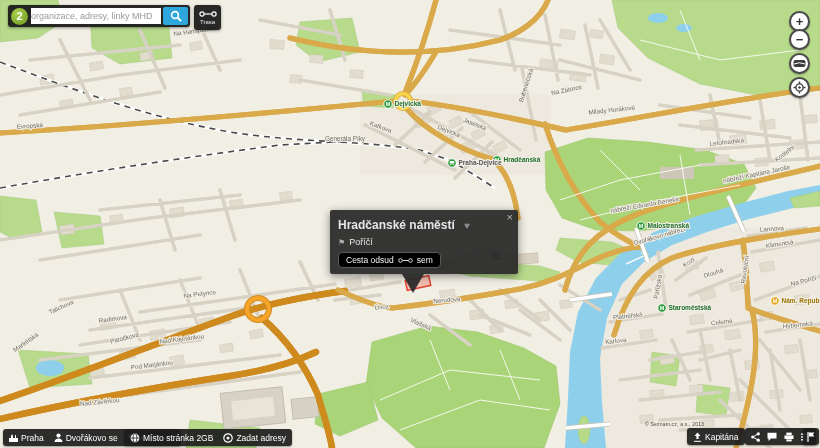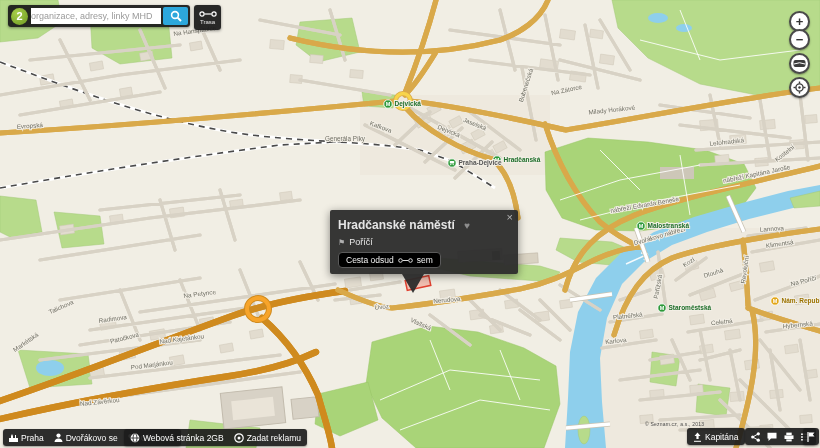--- a/index.html
+++ b/index.html
@@ -411,28 +411,28 @@
     </span>
   </div>
 
   <div class="bar" style="left:124px;top:429px">
     <span class="item">
       <svg width="10" height="10" viewBox="0 0 10 10">
         <circle cx="5" cy="5" r="4.4" fill="#fff"></circle>
         <ellipse cx="5" cy="5" rx="2" ry="4.4" fill="none" stroke="#1c1c1c" stroke-width="0.8"></ellipse>
         <line x1="0.6" y1="5" x2="9.4" y2="5" stroke="#1c1c1c" stroke-width="0.8"></line>
       </svg>
-      <span>Webová stránka 2GB</span>
+      <span>Místo stránka 2GB</span>
     </span>
     <span class="item">
       <svg width="10" height="10" viewBox="0 0 10 10">
         <circle cx="5" cy="5" r="4.2" fill="none" stroke="#fff" stroke-width="1.2"></circle>
         <circle cx="5" cy="5" r="1.5" fill="#fff"></circle>
       </svg>
-      <span>Zadat reklamu</span>
+      <span>Zadat adresy</span>
     </span>
   </div>
 
   <div class="attrib">© Seznam.cz, a.s., 2013</div>
 
   <div class="bar" style="left:687px;top:428px">
     <span class="item">
       <svg width="9" height="10" viewBox="0 0 9 10">
         <path d="M4.5,0.5 L7.5,4 L5.6,4 L5.6,7 L3.4,7 L3.4,4 L1.5,4 Z" fill="#fff"></path>
         <path d="M1,8.8 L8,8.8 L8,9.8 L1,9.8 Z" fill="#fff"></path>

